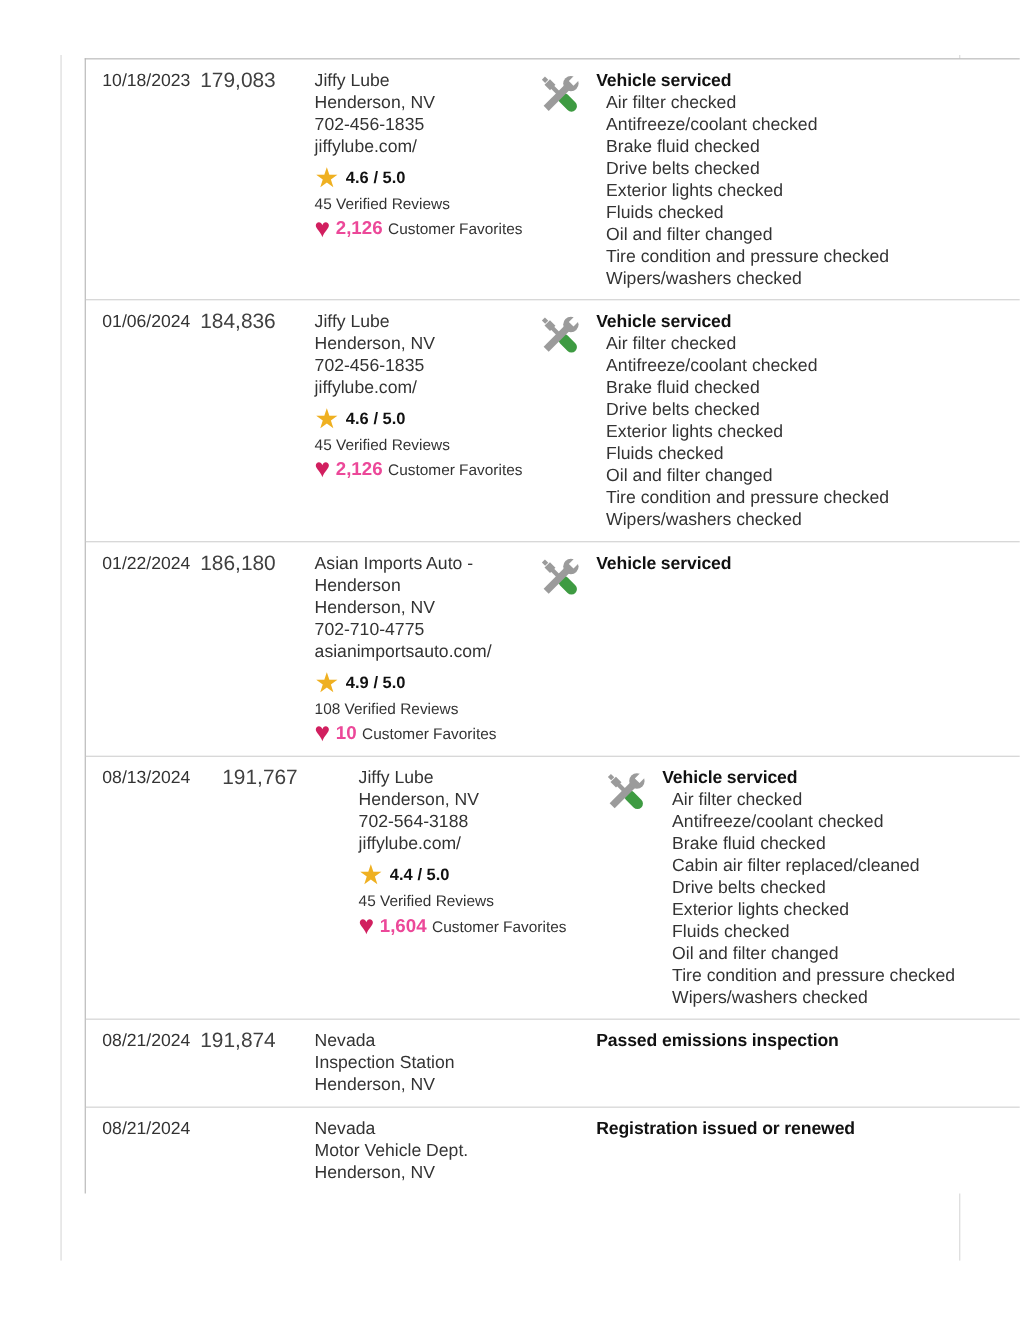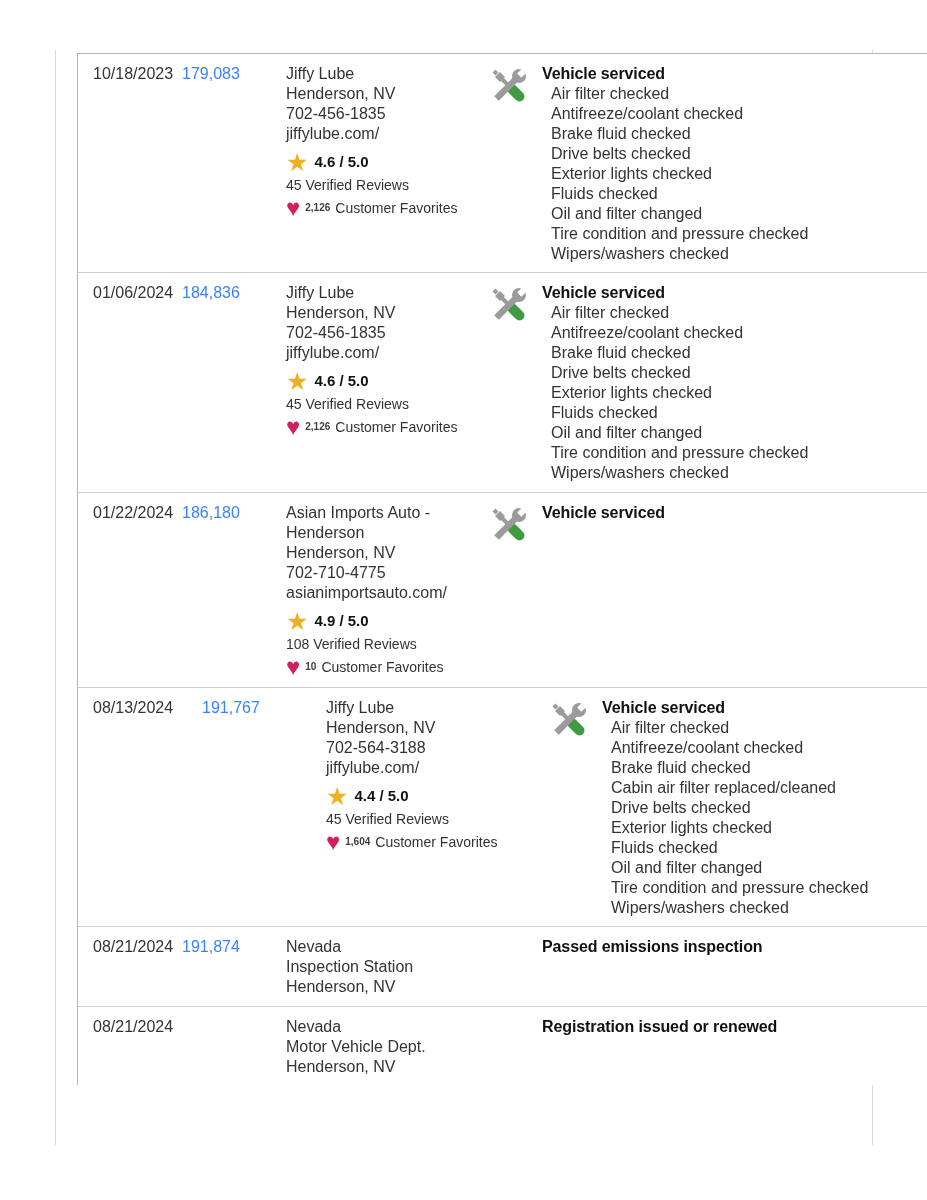--- a/index.html
+++ b/index.html
@@ -19,31 +19,31 @@
        padding:10px 0 8px;border-bottom:1px solid #cfcfcf;}
   .row:last-child{border-bottom:none;}
   .row:nth-child(1){min-height:219px;}
   .row:nth-child(2){min-height:220px;}
   .row:nth-child(3){min-height:192px;}
   .row:nth-child(4){min-height:238px;gap:20px;}
   .row:nth-child(5){min-height:80px;}
   .row:nth-child(6){min-height:78px;}
   .col{box-sizing:border-box;flex-shrink:0;}
   .col-date{width:90px;padding-left:15px;font-size:16px;line-height:20px;color:#333;}
-  .col-miles{width:103px;padding-left:14px;font-size:16px;line-height:20px;color:#3b82f6;}
+  .col-miles{width:103px;padding-left:14px;font-size:19px;line-height:20px;color:#404040;}
   .col-shop{width:218px;padding-left:15px;padding-right:10px;font-size:16px;line-height:20px;color:#333;}
   .col-details{flex:1 1 auto;position:relative;padding-left:53px;padding-right:6px;min-width:0;}
   .shop-line{font-size:16px;line-height:20px;}
   .rating{display:flex;align-items:center;gap:6px;margin-top:5px;height:26px;}
   .star{color:var(--star-color);font-size:25px;line-height:25px;}
   .rating-val{font-size:15px;font-weight:700;color:#111;}
   .reviews{font-size:14px;line-height:18px;margin-top:1px;color:#333;}
   .fav{display:flex;align-items:center;gap:5px;margin-top:2px;}
   .heart{color:var(--heart-color);font-size:24px;line-height:24px;}
-  .fav-count{font-size:10px;font-weight:700;color:#404040;}
+  .fav-count{font-size:17px;font-weight:700;color:#ec4899;}
   .fav-label{font-size:14px;line-height:15px;min-width:0;color:#333;}
   .tool-icon{position:absolute;left:0;top:2px;width:40px;height:40px;}
   .detail-title{font-size:16px;font-weight:700;line-height:20px;color:#111;letter-spacing:-0.1px;}
   .detail-item{font-size:16px;line-height:20px;color:#333;padding-left:9px;}
   .tool-stroke{stroke:var(--tool-gray);}
   .tool-fill{fill:var(--tool-gray);}
   .tool-green-stroke{stroke:var(--tool-green);}
 </style>
 </head>
 <body style="--star-color: #EFB021; --heart-color: #D11F5F; --tool-gray: #9B9B9B; --tool-green: #3E9B42;">

